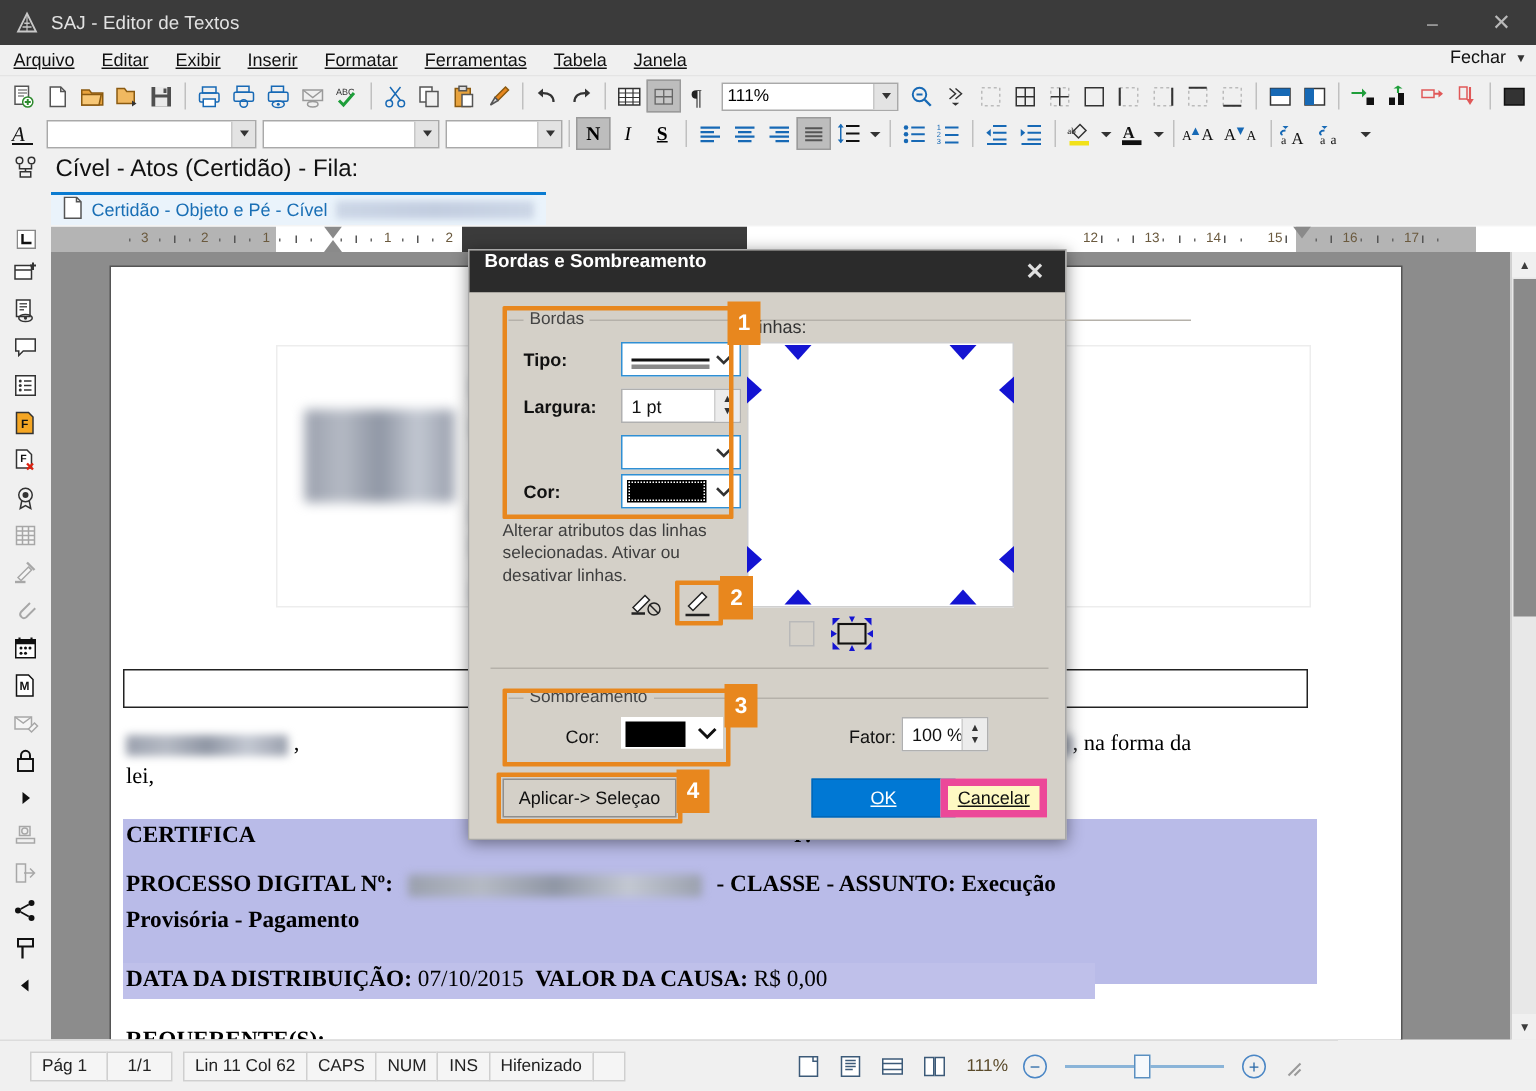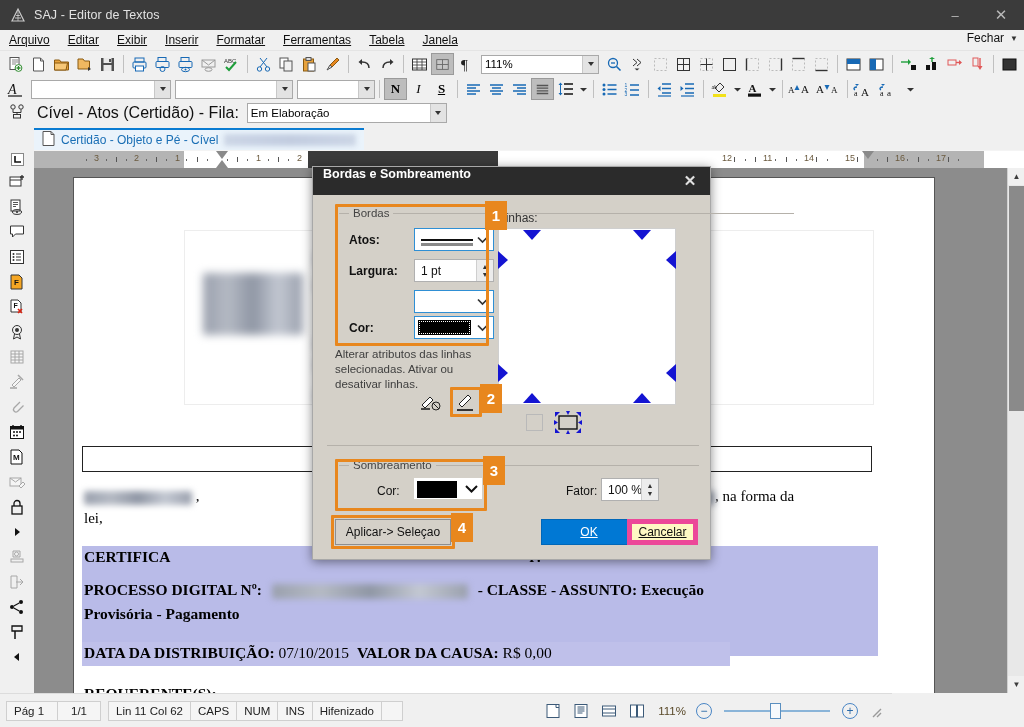--- a/index.html
+++ b/index.html
@@ -186,21 +186,21 @@
   }
   .vscroll .sb-btn.bottom { position:absolute; bottom:0; }
   .vscroll .thumb {
     position:absolute; top: 18px; left:1px; width:15px; height: 225px; background:#8a8a8a;
   }
 
   
   .statusbar {
     position: absolute; left: 0; bottom: 0; width: 892px; height: 34px;
     background: #f0f0f0; border-top: 1px solid #dcdcdc;
-    display: flex; align-items: center; padding: 0 6px;
+    display: flex; align-items: center; padding: 0 20px;
   }
   .st-cell {
     height: 20px; display:flex; align-items:center; padding: 0 7px;
     border: 1px solid #cfcfcf; background:#f5f5f5; font-size: 11.5px; color:#222;
     margin-right: -1px;
   }
   .st-gap { width: 8px; }
   .st-right { margin-left:auto; display:flex; align-items:center; gap:6px; padding-right: 4px;}
   .vw-btn { width:22px;height:20px;display:flex;align-items:center;justify-content:center; }
   .zoom-pct { font-size: 11.5px; color:#5a4a2a; margin: 0 4px; }
@@ -744,24 +744,20 @@
   <div class="ctxbar">
     <span>
       <svg width="19" height="17" viewBox="0 0 19 17">
           <circle cx="5" cy="4" r="2.2" fill="none" stroke="#333"></circle>
           <circle cx="13" cy="4" r="2.2" fill="none" stroke="#333"></circle>
           <path d="M5 6.5v3h8v-3M9 9.5v2" fill="none" stroke="#333"></path>
           <rect x="5.5" y="11.5" width="7" height="3.5" fill="none" stroke="#333"></rect>
         </svg>
     </span>
     <span class="label">Cível - Atos (Certidão) - Fila:</span>
-    <div class="combo queue-combo">
-      <span>Em Elaboração</span>
-      <span class="arrow"></span>
-    </div>
   </div>
 
   <div class="tabstrip">
     <div class="doc-tab">
       <span>
         <svg width="13" height="15" viewBox="0 0 13 15">
             <path d="M1 .5h8l3 3v11h-11z" fill="#fff" stroke="#555"></path>
             <path d="M9 .5v3h3" fill="none" stroke="#555"></path>
           </svg>
       </span>
@@ -782,21 +778,21 @@
       <div class="r-dark" style="left:274px;width:190px"></div>
       <div class="r-gray" style="left:830px;width:120px"></div>
 
       <div class="r-num" style="left:60px">3</div>
       <div class="r-num" style="left:100px">2</div>
       <div class="r-num" style="left:141px">1</div>
       <div class="r-num" style="left:222px">1</div>
       <div class="r-num" style="left:263px">2</div>
 
       <div class="r-num" style="left:688px">12</div>
-      <div class="r-num" style="left:729px">11</div>
+      <div class="r-num" style="left:729px">13</div>
       <div class="r-num" style="left:770px">14</div>
       <div class="r-num" style="left:811px">15</div>
       <div class="r-num" style="left:861px">16</div>
       <div class="r-num" style="left:902px">17</div>
 
       <div class="r-dot" style="left:52px"></div>
         <div class="r-dot" style="left:72px"></div>
       <div class="r-tick" style="left:82px"></div>
         <div class="r-dot" style="left:92px"></div>
       <div class="r-dot" style="left:112px"></div>
@@ -1040,21 +1036,21 @@
   <div class="dialog">
     <div class="dlg-title">
       <span>Bordas e Sombreamento</span>
       <div class="dlg-close">✕</div>
     </div>
     <div class="dlg-body">
 
       <div class="group" style="left:26px; top:18px; width:455px; height:1px;"></div>
       <div class="group-legend" style="left:36px; top:18px;">Bordas</div>
 
-      <div class="field-label" style="left:36px; top:38px;">Atos:</div>
+      <div class="field-label" style="left:36px; top:38px;">Tipo:</div>
       <div class="fld" style="left:101px; top:33px; width:80px;">
         <div style="position:absolute;left:6px;top:10px;width:52px;height:2px;background:#111;"></div>
         <div style="position:absolute;left:6px;top:14px;width:52px;height:3px;background:#8a8a8a;"></div>
         <span class="chev">
           <svg width="13" height="13" viewBox="0 0 13 13">
               <path d="M2 4.5l4.5 4.5L11 4.5" fill="none" stroke="#333" stroke-width="1.7"></path>
             </svg>
         </span>
       </div>
 

